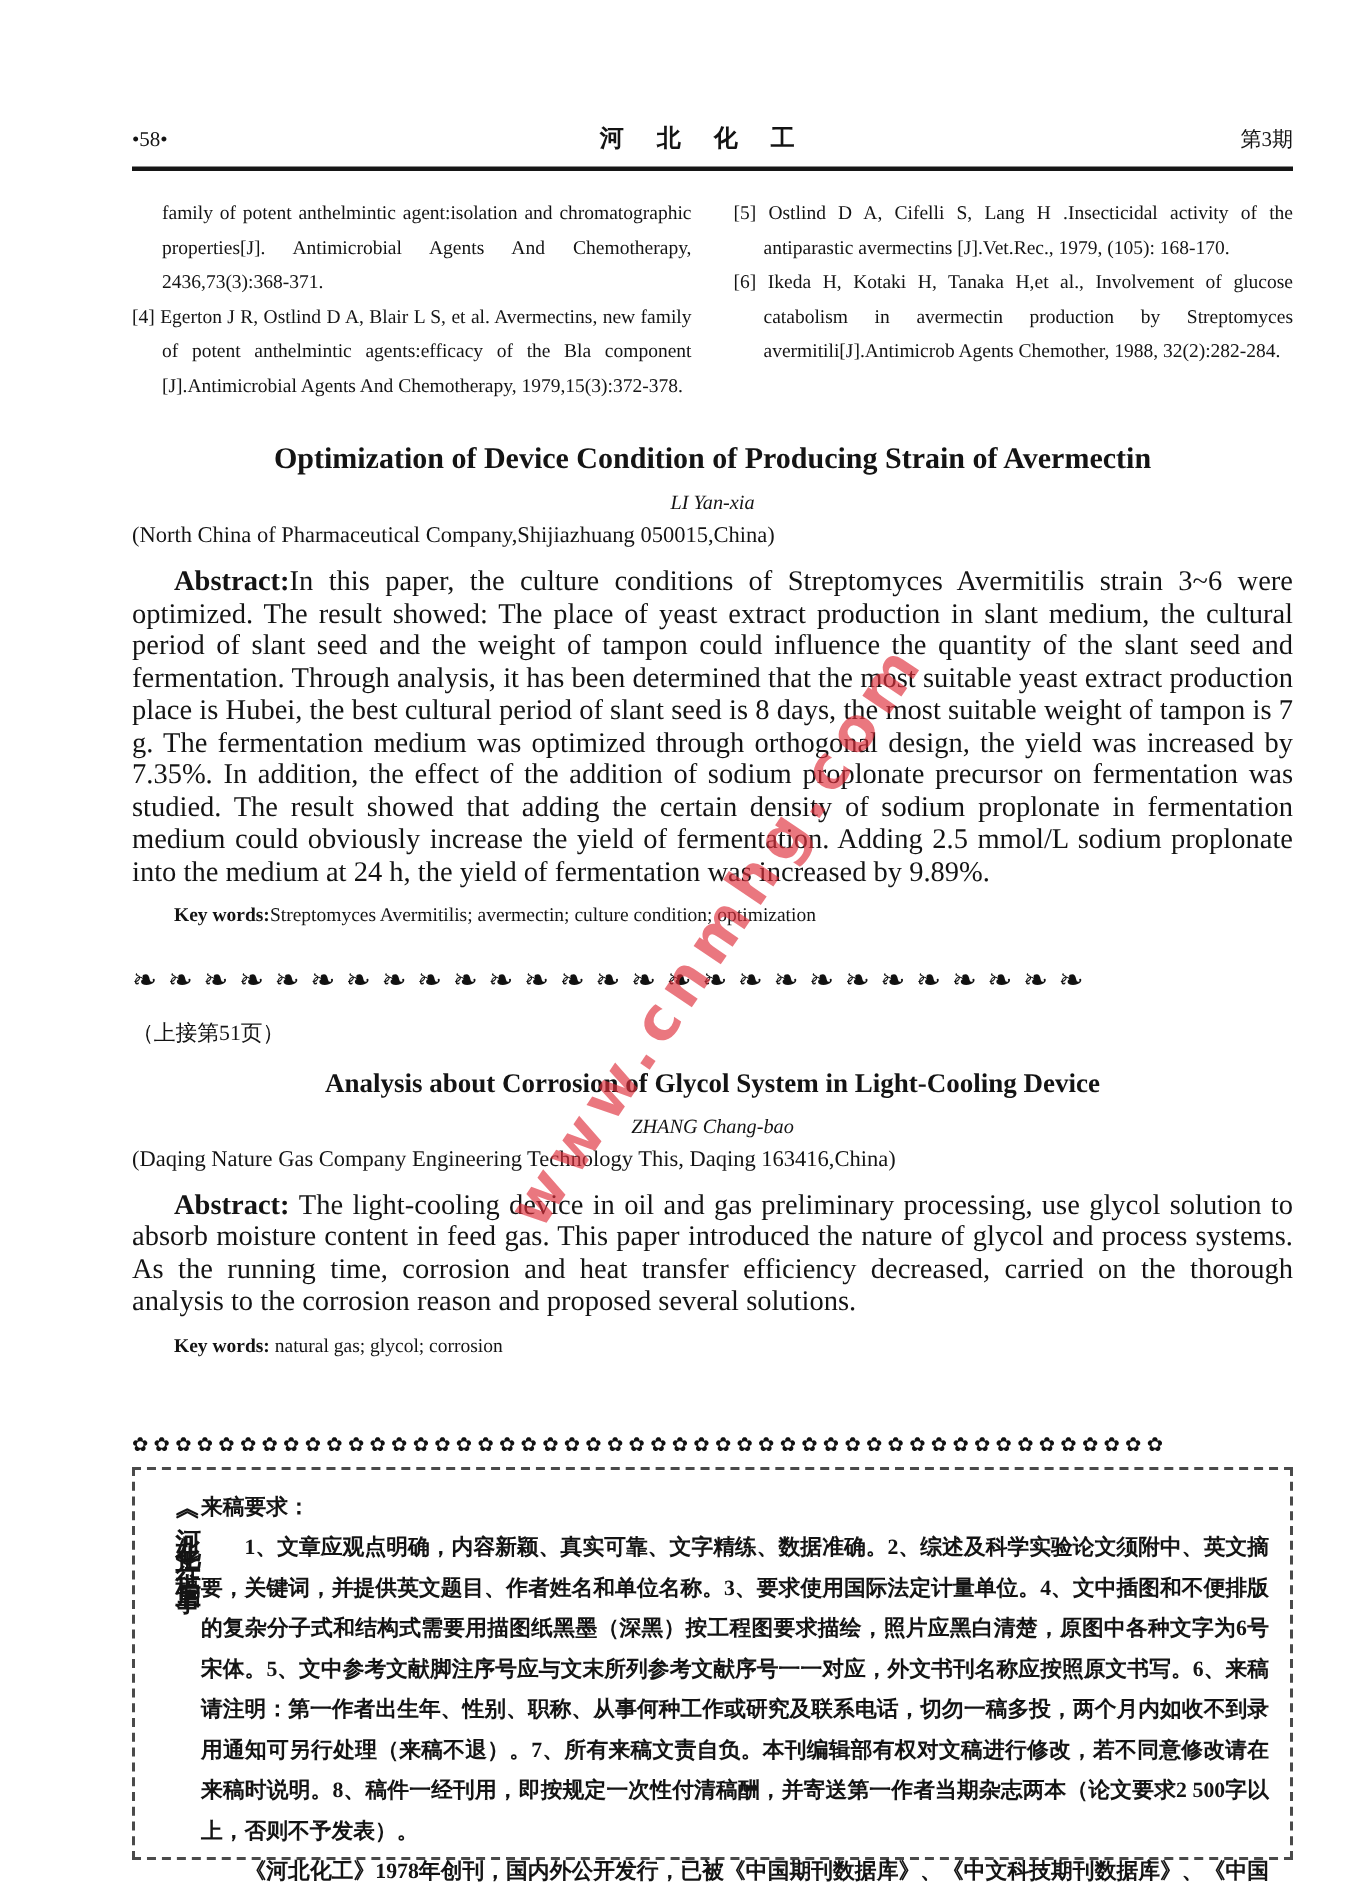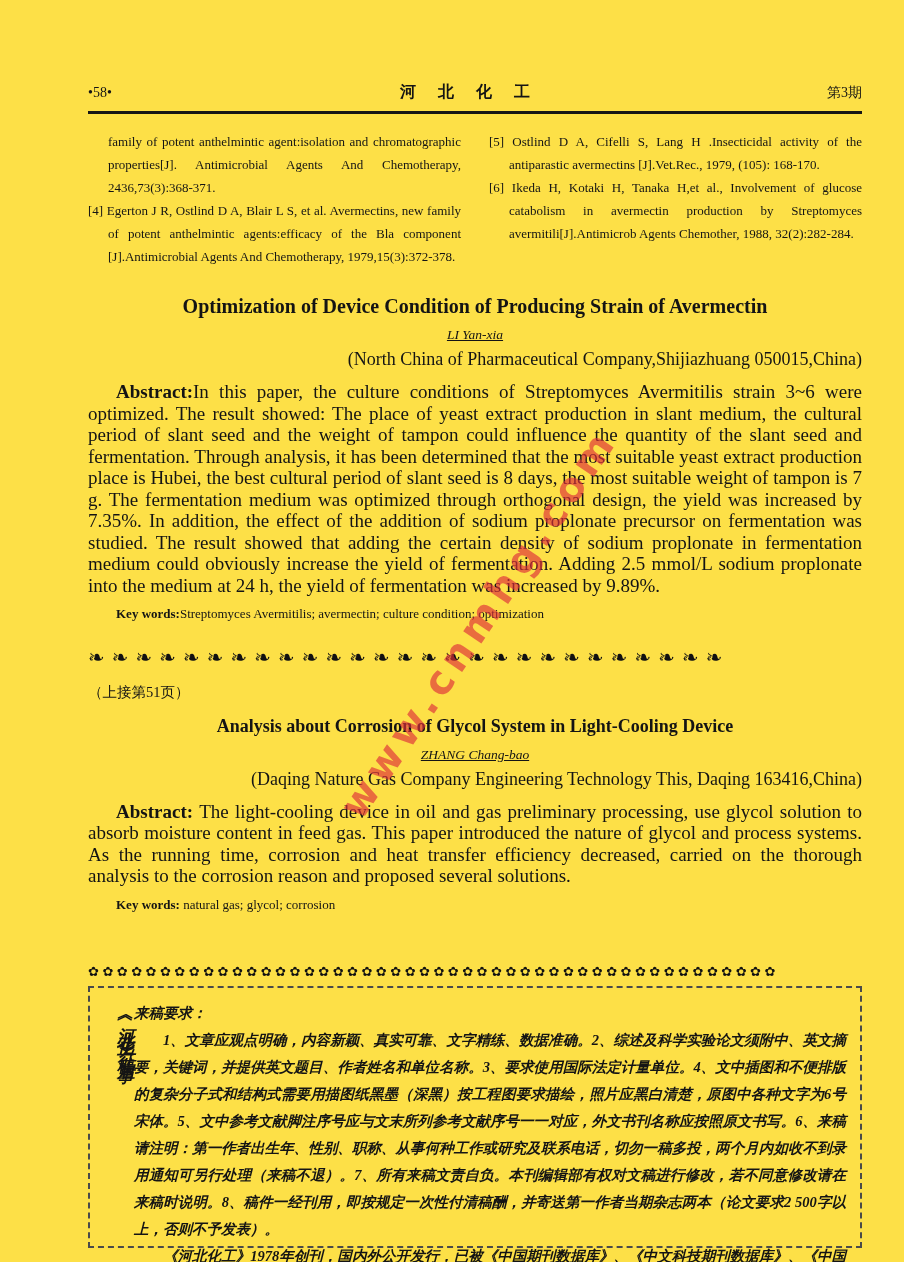--- a/index.html
+++ b/index.html
@@ -1,20 +1,20 @@
 <!DOCTYPE html>
 <html><head>
 <meta charset="utf-8">
 <style>
   html,body{margin:0;padding:0;background:#e9e9e7;}
   .page{
     position:relative;
     width:904px;height:1262px;
     margin:0 auto;
-    background:#fde047;
+    background:#ffffff;
     font-family:"Liberation Serif","DejaVu Serif",serif;
     color:#141414;
     overflow:hidden;
     box-sizing:border-box;
     padding:0 42px 0 88px;
   }
   
   .hdr{
     display:flex;justify-content:space-between;align-items:baseline;
     margin-top:82px;font-size:14px;
@@ -23,22 +23,22 @@
   .hdr .issue{font-size:14px;}
   .rule{border-top:3px solid #161616;margin-top:8px;}
   
   .refs{display:flex;gap:28px;margin-top:16px;font-size:13px;line-height:23px;}
   .refs .col{flex:1;min-width:0;}
   .ref{margin:0;text-align:justify;padding-left:20px;text-indent:-20px;}
   .ref.cont{text-indent:0;}
   
   .a-title{margin:26px 0 0 0;text-align:center;font-size:20px;font-weight:700;line-height:1.2;}
   .a-title.small{font-size:18px;margin-top:12px;}
-  .a-author{margin:9px 0 0 0;text-align:center;font-style:italic;font-size:13.5px;text-decoration:underline;}
-  .a-affil{margin:6px 0 0 0;text-align:right;font-size:18px;}
+  .a-author{margin:9px 0 0 0;text-align:center;font-style:italic;font-size:13.5px;}
+  .a-affil{margin:6px 0 0 0;text-align:left;font-size:15px;}
   .abs{margin:11px 0 0 0;font-size:19px;line-height:21.5px;text-align:justify;text-indent:28px;}
   .kw{margin:7px 0 0 0;font-size:13px;line-height:21.5px;text-indent:28px;}
   .lbl{font-weight:700;}
   
   .sep-vine{
     margin-top:20px;font-size:20px;line-height:24px;letter-spacing:7px;
     white-space:nowrap;overflow:hidden;color:#111;
     font-family:"DejaVu Sans",sans-serif;
   }
   .sep-flowers{
@@ -47,21 +47,20 @@
     font-family:"DejaVu Sans",sans-serif;
   }
   .continued{margin-top:14px;font-size:14.5px;}
   
   .notice-box{
     margin-top:7px;
     border:2px dashed #4a4a4a;
     height:262px;box-sizing:border-box;
     display:flex;
     padding:12px 14px 10px 8px;
-    font-style:italic;
   }
   .v-title{
     writing-mode:vertical-rl;
     font-weight:700;font-size:17px;letter-spacing:5px;
     width:36px;flex:0 0 36px;
     padding-top:8px;line-height:1;
   }
   .notice-content{flex:1;min-width:0;font-size:14.5px;line-height:27px;}
   .notice-head{margin:0;font-weight:700;}
   .notice-para{margin:0;text-align:justify;text-indent:2em;font-weight:600;}

